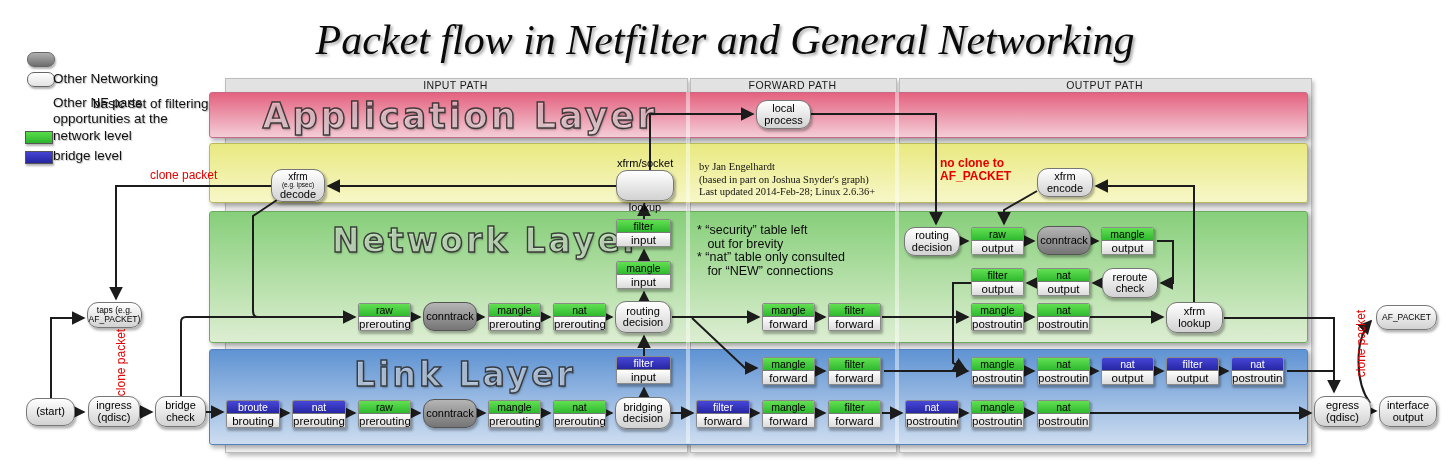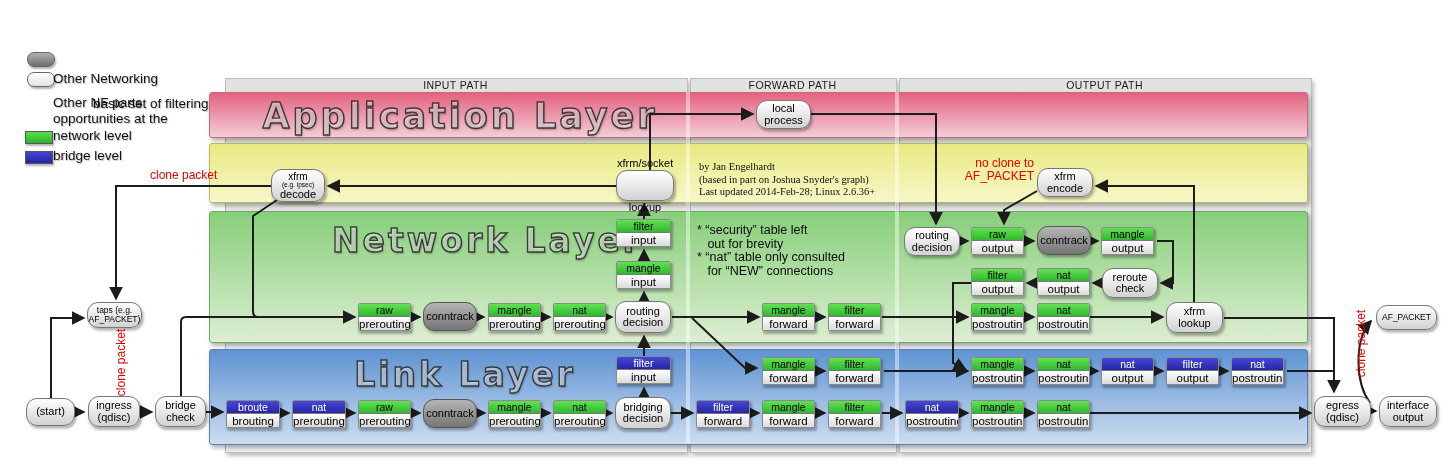--- a/index.html
+++ b/index.html
@@ -58,20 +58,21 @@
            font-family:"Liberation Serif",serif;font-size:10.5px;color:#111;}
   #credits div{white-space:pre;line-height:12.5px;}
   #notes{position:absolute;left:697px;top:224px;z-index:5;font-size:12.5px;color:#0a0a0a;}
   #notes div{white-space:pre;line-height:13.5px;}
 </style>
 </head>
 <body>
 
 <div id="stage">
 
+  <div id="title">Packet flow in Netfilter and General Networking</div>
 
   <div class="leg-pill" style="left:27px;top:52px;background:linear-gradient(#b0b0b0,#6e6e6e);"></div>
   <div class="leg-text" style="left:53px;top:51px;margin-top:44px;">Other NF parts</div>
   <div class="leg-pill" style="left:27px;top:72px;background:linear-gradient(#ffffff,#e2e2e2);"></div>
   <div class="leg-text" style="left:53px;top:71px;">Other Networking</div>
   <div class="leg-text" style="left:53px;top:96px;padding-left:40px;">basic set of filtering</div>
   <div class="leg-text" style="left:53px;top:111px;">opportunities at the</div>
   <div class="leg-box" style="left:25px;top:131px;background:linear-gradient(#58dd4a,#2db32d);"></div>
   <div class="leg-text" style="left:53px;top:128px;">network level</div>
   <div class="leg-box" style="left:25px;top:151px;background:linear-gradient(#4444d4,#2525a0);"></div>
@@ -102,21 +103,21 @@
   <div id="notes">
       <div>* “security” table left</div>
       <div>   out for brevity</div>
       <div>* “nat” table only consulted</div>
       <div>   for “NEW” connections</div>
     </div>
 
   <div class="red" style="left:150px;top:169px;">clone packet</div>
   <div class="red vlabel" style="left:81px;top:356px;">clone packet</div>
   <div class="red vlabel" style="left:1321px;top:337px;">clone packet</div>
-  <div class="red" style="left:940px;top:157px;width:94px;text-align:right;">
+  <div class="red" style="left:940px;top:157px;width:94px;font-weight:bold;">
     <div>no clone to</div>
     <div>AF_PACKET</div>
   </div>
 
   <svg id="edges" width="1450" height="475">
     <defs>
       <marker id="ah" orient="auto" markerWidth="9" markerHeight="8" refX="6.2" refY="3.5">
         <path d="M0,0 L7,3.5 L0,7 z" fill="#1c1c1c"></path>
       </marker>
     </defs>

